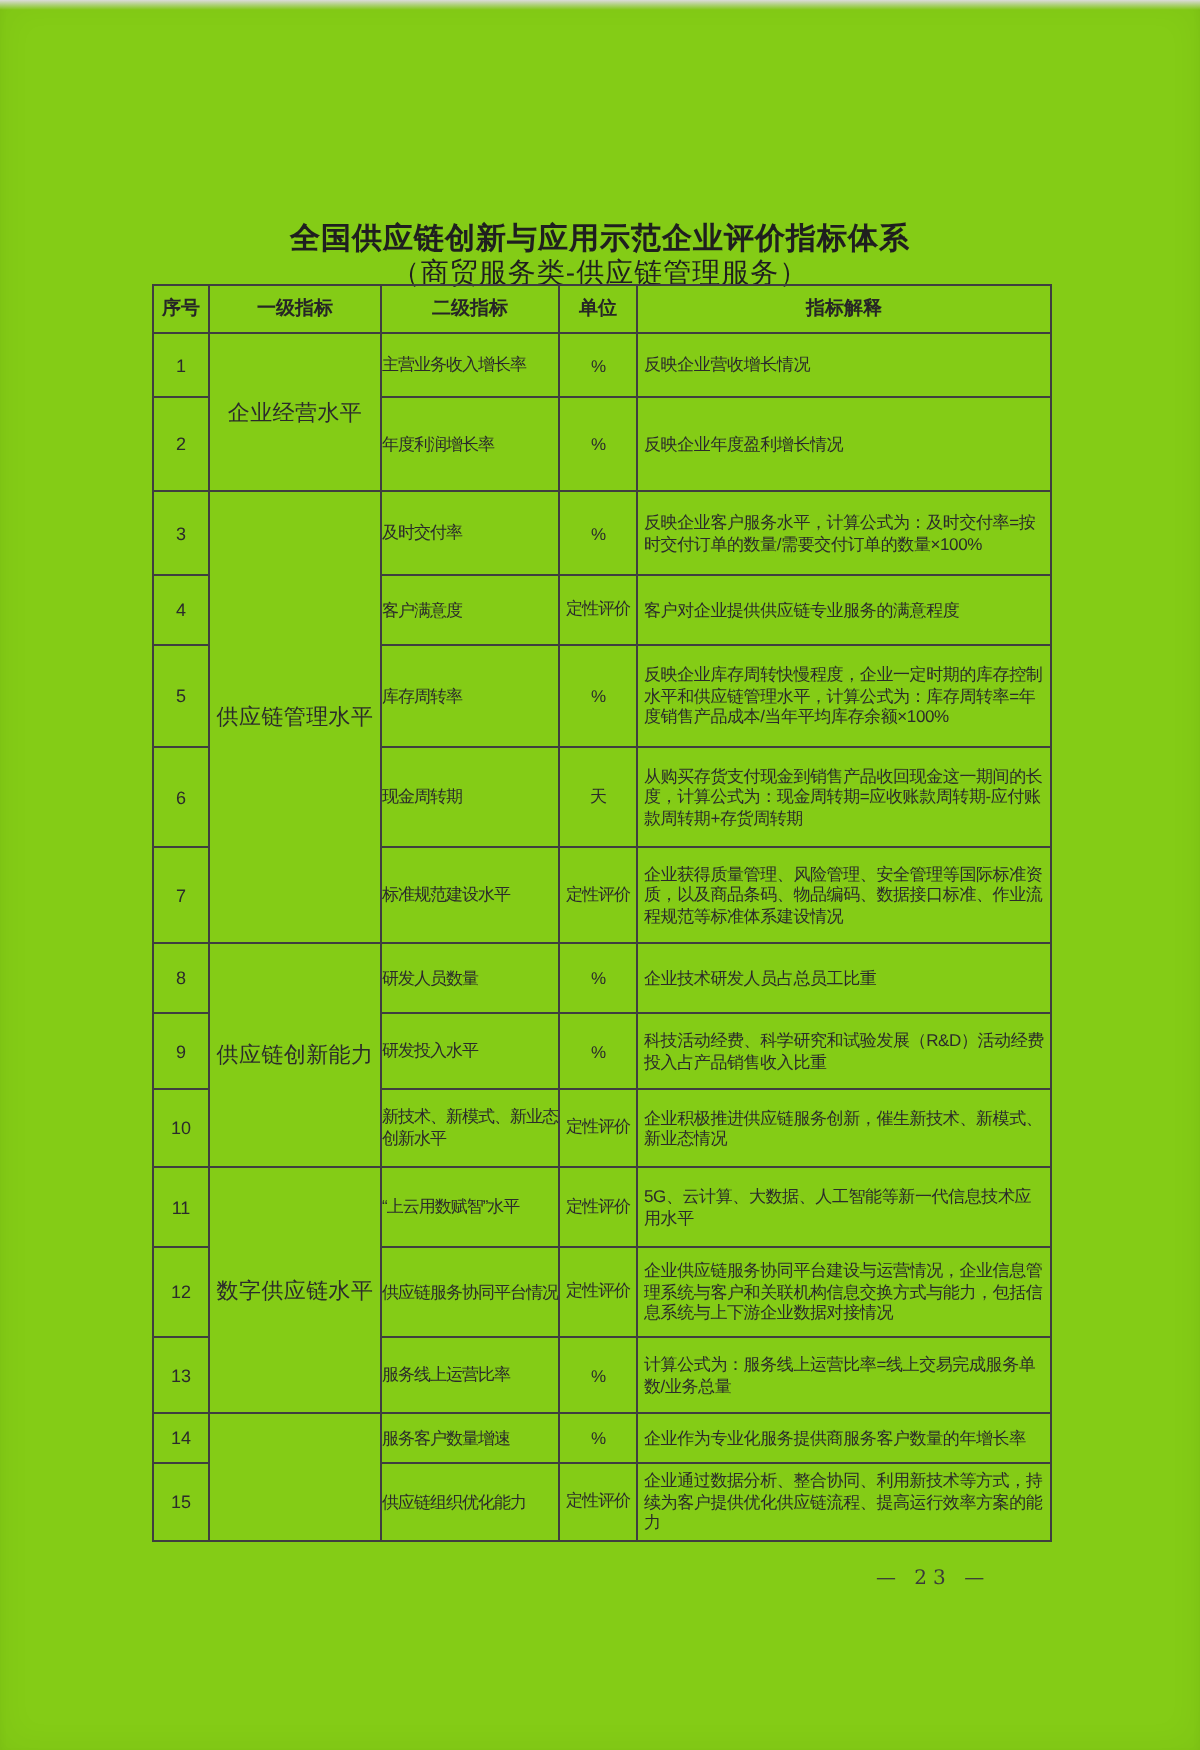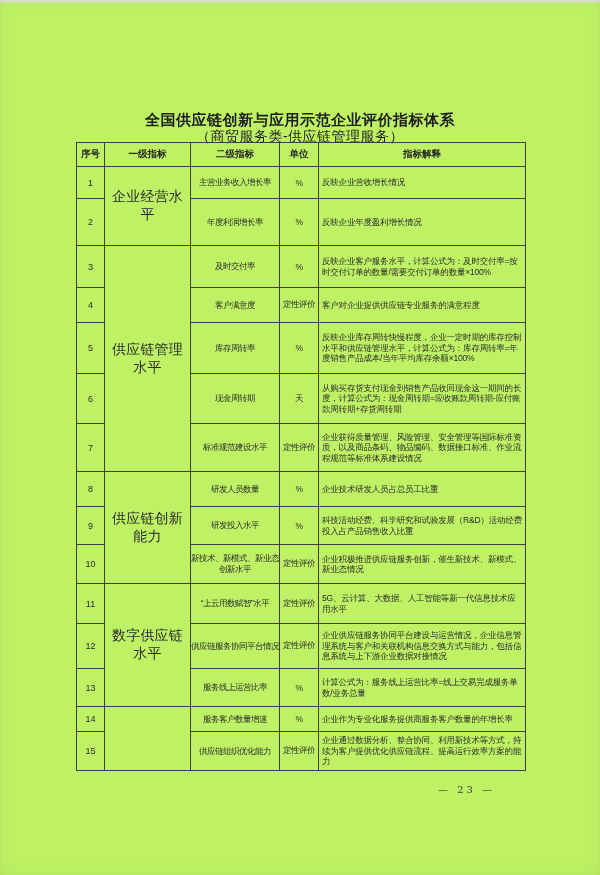--- a/index.html
+++ b/index.html
@@ -5,21 +5,21 @@
   html,body{margin:0;padding:0;}
   body{
     width:600px;height:875px;
     background:#f2f2f0;
     font-family:"Liberation Sans","DejaVu Sans",sans-serif;
     -webkit-font-smoothing:antialiased;
   }
   .paper{
     position:relative;
     width:600px;height:875px;
-    background:#bef264;
+    background:#84cc16;
     box-shadow:inset 0 0 18px rgba(0,0,0,0.05), inset 0 2px 4px rgba(0,0,0,0.04);
     overflow:hidden;
   }
   .paper::before{
     content:"";position:absolute;left:0;top:0;width:100%;height:5px;
     background:linear-gradient(#dcdcda,rgba(255,255,255,0));
   }
   .doc-header{
     position:absolute;left:0;top:111px;width:100%;
     text-align:center;color:#1f1f1f;
@@ -39,22 +39,22 @@
     border:1px solid #3f3f3f;
     vertical-align:middle;
     overflow:hidden;
   }
   .indicator-table thead tr{height:24px;}
   .indicator-table th{
     font-size:9.5px;font-weight:bold;text-align:center;padding:0;
     color:#262626;
   }
   td.c-no{font-size:9px;text-align:center;padding:0;}
-  td.c-group{font-size:14px;text-align:center;padding:0;letter-spacing:0.2px;}
-  td.c-ind{font-size:8.5px;text-align:center;padding:0;letter-spacing:-0.5px;line-height:11px;}
+  td.c-group{font-size:11px;text-align:center;padding:0;letter-spacing:0.2px;}
+  td.c-ind{font-size:8.5px;text-align:left;padding:0;letter-spacing:-0.5px;line-height:11px;}
   td.c-unit{font-size:8.5px;text-align:center;padding:0;letter-spacing:-0.5px;}
   td.c-exp{font-size:8.5px;text-align:left;padding:0 3px;line-height:10.5px;letter-spacing:-0.2px;}
   .page-number{
     position:absolute;left:438px;top:784px;
     font-family:"DejaVu Serif","Liberation Serif",serif;
     font-size:10px;color:#3a3a3a;letter-spacing:3px;white-space:nowrap;
   }
 </style>
 </head>
 <body>

